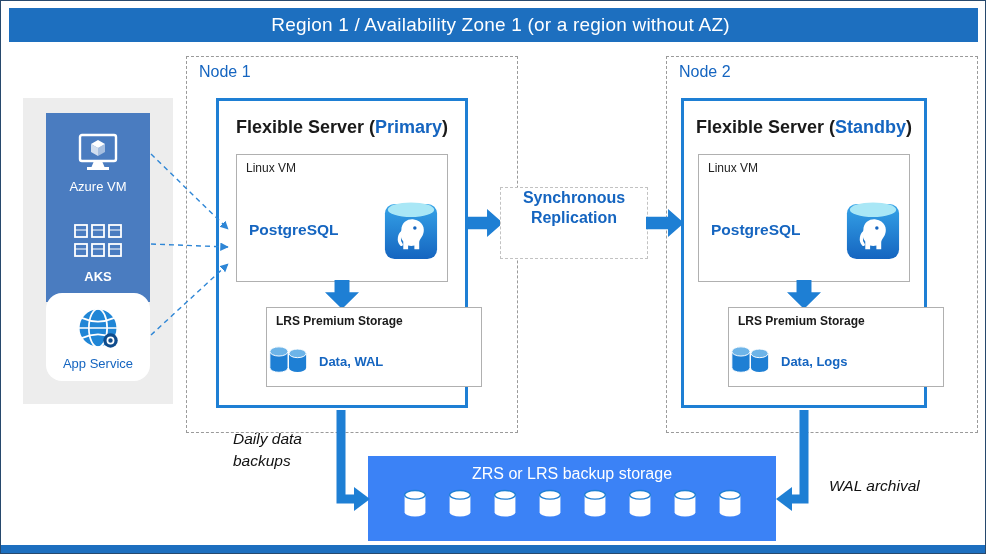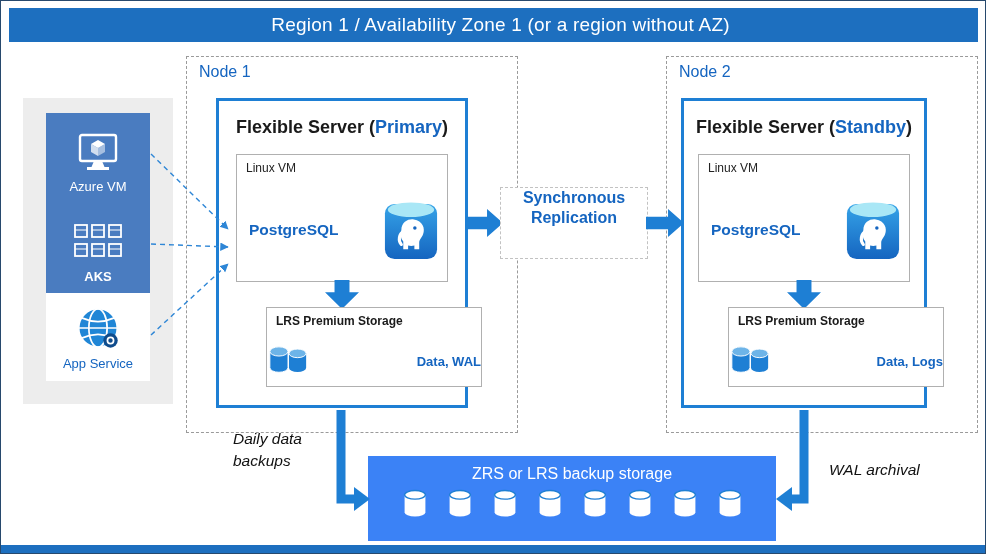--- a/index.html
+++ b/index.html
@@ -19,21 +19,21 @@
   .sidebar {
     position: absolute; left: 22px; top: 97px; width: 150px; height: 306px;
     background: #ededed;
   }
   .svc-box {
     position: absolute; left: 23px; width: 104px; height: 99px;
     background: #4a7cc0; color: #ffffff; display: flex; flex-direction: column;
     align-items: center; justify-content: center; gap: 3px; font-size: 13px;
   }
   .svc-box.white { background: #ffffff; color: #1565c0; height: 88px; }
-  .svc-1 { top: 15px; } .svc-2 { top: 105px; font-weight: bold; } .svc-3 { top: 195px; }
+  .svc-1 { top: 15px; } .svc-2 { top: 105px; font-weight: bold; } .svc-3 { top: 195px; border-radius: 16px; }
 
   .node {
     position: absolute; border: 1.5px dashed #9a9a9a; background: transparent;
   }
   .node--1 { left: 185px; top: 55px; width: 332px; height: 377px; }
   .node--2 { left: 665px; top: 55px; width: 312px; height: 377px; }
   .node-label {
     position: absolute; top: 6px; left: 12px; color: #1565c0; font-size: 16px;
   }
   .flexserver {
@@ -61,21 +61,21 @@
     width: 34px; height: 29px; background: #1e7fd4;
     clip-path: polygon(28% 0, 72% 0, 72% 42%, 100% 42%, 50% 100%, 0 42%, 28% 42%);
   }
   .storage-box {
     position: absolute; left: 50%; transform: translateX(-50%); top: 206px;
     width: 216px; height: 80px; border: 1px solid #b0b0b0; background: #fff; margin-left: 32px;
   }
   .storage-title { position: absolute; top: 6px; left: 9px; font-size: 12px; font-weight: 700; color: #1a1a1a; }
   .storage-content {
     position: absolute; left: 0; right: 0; top: 28px; bottom: 0;
-    display: flex; align-items: center; justify-content: space-between; gap: 26px;
+    display: flex; align-items: center; justify-content: flex-start; gap: 10px;
   }
   .storage-data { color: #1565c0; font-weight: 700; font-size: 13px; }
 
   .sync-box {
     position: absolute; left: 499px; top: 186px; width: 148px; height: 72px;
     border: 1px dashed #c2c2c2; display: flex; flex-direction: column;
     align-items: center; justify-content: flex-start; color: #1565c0;
     font-weight: 700; font-size: 16px; line-height: 1.25; background: #fff;
   }
   .harrow {
@@ -87,21 +87,21 @@
   .backup-box {
     position: absolute; left: 367px; top: 455px; width: 408px; height: 85px;
     background: #3b82f6; color: #ffffff; text-align: center; padding-top: 9px;
     font-size: 16px;
   }
   .backup-cylinders {
     margin-top: 6px; display: flex; justify-content: center; gap: 19px; align-items: flex-end;
   }
   .annotation { position: absolute; color: #111; font-size: 15.5px; line-height: 1.45; font-style: italic; }
   .annotation--daily { left: 232px; top: 427px; }
-  .annotation--wal { left: 828px; top: 458px; }
+  .annotation--wal { left: 828px; top: 474px; }
   svg { display: block; }
   .overlay { position: absolute; left: 0; top: 0; pointer-events: none; }
 </style>
 </head>
 <body>
 
 <div class="canvas">
 
   <div class="header-bar">
     <span>Region 1 / Availability Zone 1 (or a region without AZ)</span>

